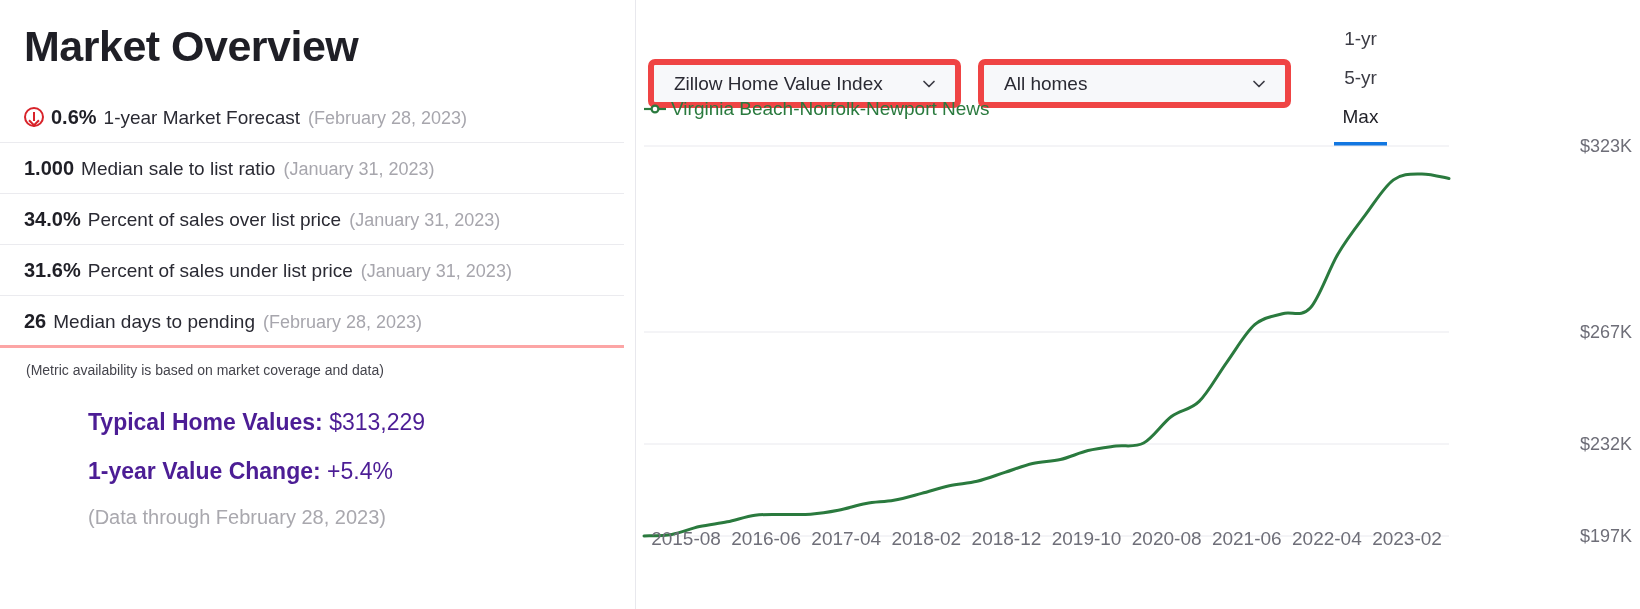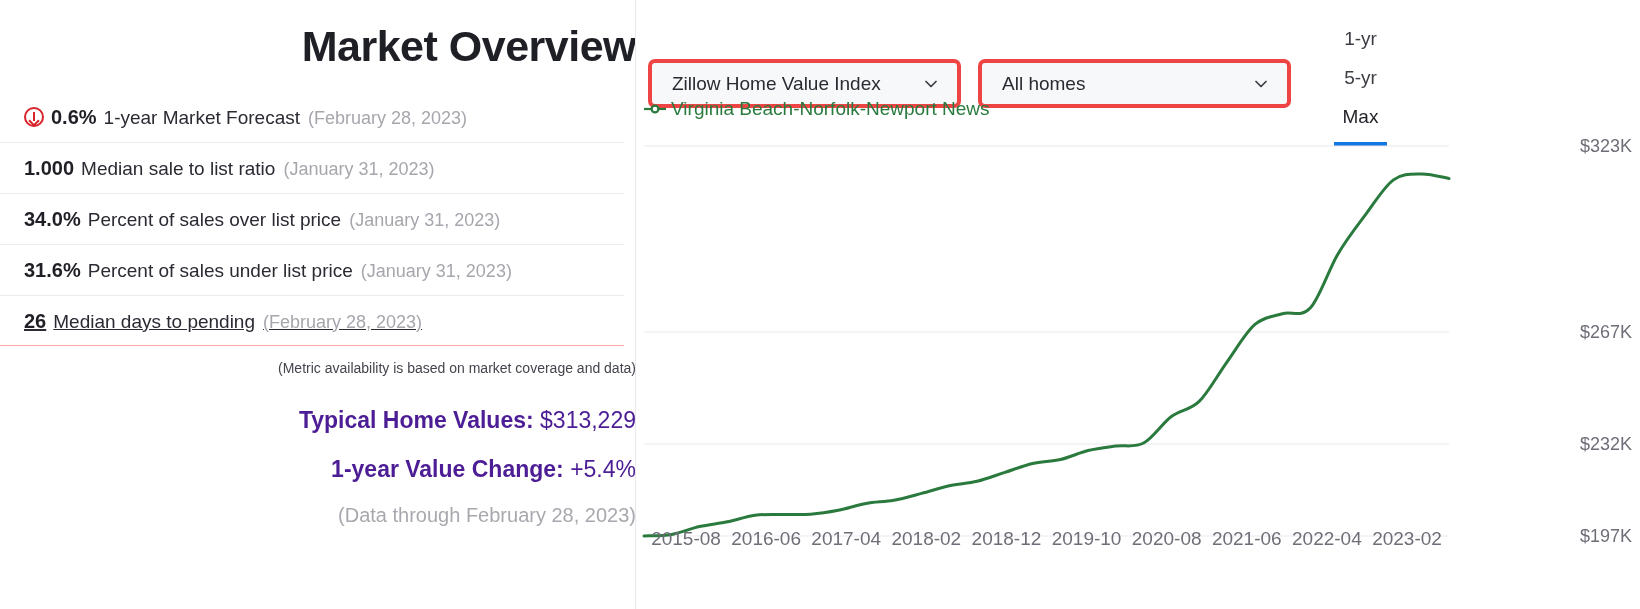--- a/index.html
+++ b/index.html
@@ -20,21 +20,20 @@
   }
 
   
   .left-panel {
     width: 636px;
     height: 434px;
     position: relative;
     padding: 0;
     background: #ffffff;
     flex: 0 0 636px;
-    text-align: right;
   }
   .panel-divider {
     position: absolute;
     top: 0; bottom: 0;
     left: 635px;
     width: 1px;
     background: #e8e8ed;
   }
   .panel-divider2 {
     position: absolute;
@@ -61,21 +60,21 @@
   }
   .metric-row {
     display: flex;
     align-items: baseline;
     padding: 13px 0 12px 24px;
     border-bottom: 1px solid #ebebef;
     font-size: 19px;
     line-height: 1.2;
     white-space: nowrap;
   }
-  .metric-row:last-child { border-bottom: 1px solid #fca5a5; text-decoration: underline; }
+  .metric-row:last-child { border-bottom: 3px solid #fca5a5; }
 
   .forecast-icon {
     display: inline-block;
     width: 20px; height: 20px;
     border: 2px solid #d8232a;
     border-radius: 50%;
     position: relative;
     margin-right: 7px;
     flex: 0 0 auto;
     transform: translateY(3px);
@@ -151,21 +150,21 @@
 
   .controls {
     display: flex;
     align-items: center;
     padding: 28px 0 0 10px;
     height: 92px;
   }
   .dropdown {
     height: 49px;
     background: #f7f8fa;
-    border: 4px solid #ef4444;
+    border: 6px solid #ef4444;
     border-radius: 7px;
     display: flex;
     align-items: center;
     justify-content: space-between;
     padding: 0 18px 0 20px;
     font-size: 19px;
     color: #2a2a33;
     cursor: pointer;
     user-select: none;
     margin-top: 47px;

